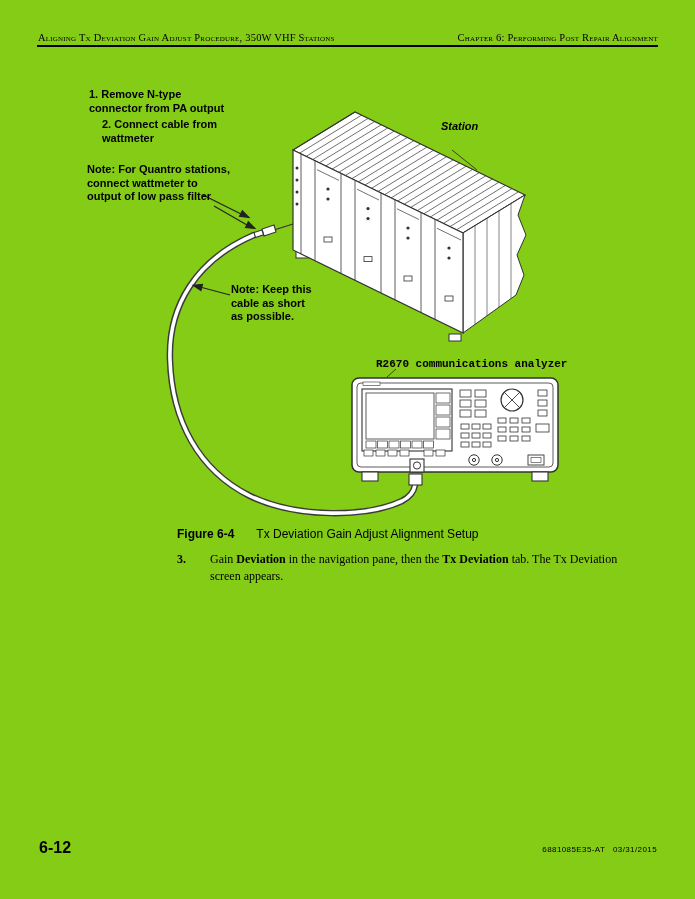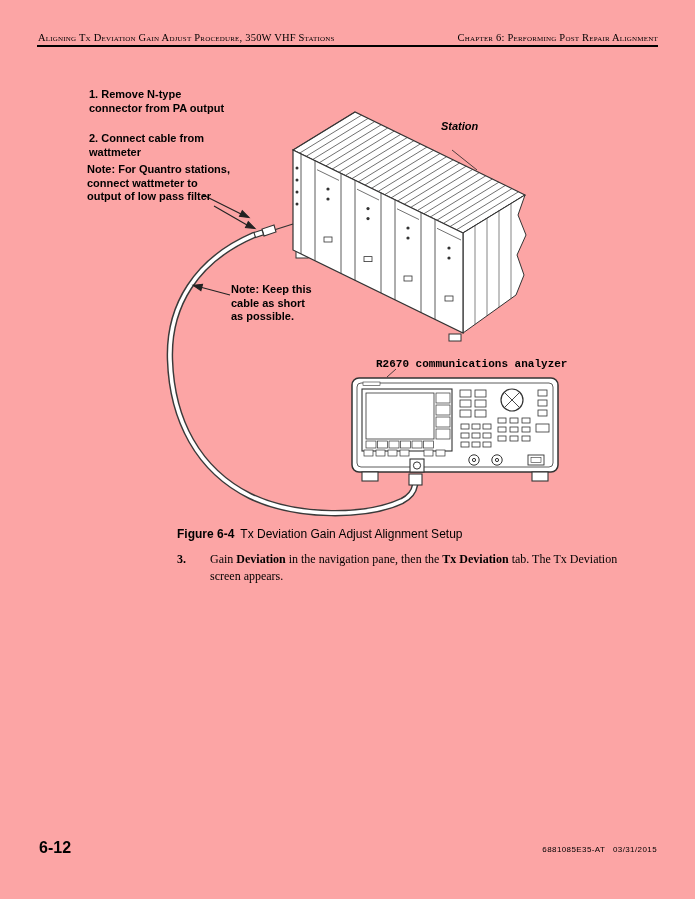--- a/index.html
+++ b/index.html
@@ -1,29 +1,29 @@
 <!DOCTYPE html>
 <html><head>
 <meta charset="utf-8">
 <style>
   html,body{margin:0;padding:0;background:#e8e8e8;}
-  .page{position:relative;width:695px;height:899px;background:#fca5a5;overflow:hidden;
+  .page{position:relative;width:695px;height:899px;background:#84cc16;overflow:hidden;
         font-family:"Liberation Sans",sans-serif;color:#000;}
   
   .hdr{position:absolute;left:38px;top:32px;width:620px;display:flex;
        justify-content:space-between;font-family:"Liberation Serif",serif;
        font-variant:small-caps;font-size:10.5px;letter-spacing:.2px;color:#000;}
   .hdr-rule{position:absolute;left:37px;top:45px;width:621px;height:2px;background:#000;}
   
   .callout{position:absolute;font:bold 11px/13.5px "Liberation Sans",sans-serif;
            white-space:pre-line;color:#000;}
   
   .caption{position:absolute;left:177px;top:527px;font-size:12px;}
   .caption .lbl{font-weight:bold;}
-  .caption .txt{margin-left:6px;}
+  .caption .txt{margin-left:22px;}
   
   .step{position:absolute;left:177px;top:551px;width:452px;display:flex;
         font-family:"Liberation Serif",serif;font-size:12px;line-height:17px;}
   .step .num{font-weight:bold;width:33px;flex:0 0 33px;}
   .step b{font-weight:bold;}
   
   .ftr-left{position:absolute;left:39px;top:839px;font-weight:bold;font-size:16px;}
   .ftr-right{position:absolute;right:38px;top:845px;font-size:8px;letter-spacing:.4px;
              white-space:pre;text-align:right;}
   svg{position:absolute;left:0;top:0;}
@@ -175,21 +175,21 @@
   </svg>
 
   <div class="hdr">
     <span>Aligning Tx Deviation Gain Adjust Procedure, 350W VHF Stations</span>
     <span>Chapter 6: Performing Post Repair Alignment</span>
   </div>
   <div class="hdr-rule"></div>
 
   <div class="callout" style="left:89px;top:88px;">1. Remove N-type
 connector from PA output</div>
-  <div class="callout" style="left:89px;top:118px;margin-top:14px;">2. Connect cable from
+  <div class="callout" style="left:102px;top:118px;">2. Connect cable from
 wattmeter</div>
   <div class="callout" style="left:87px;top:163px;">Note: For Quantro stations,
 connect wattmeter to
 output of low pass filter</div>
   <div class="callout" style="left:441px;top:120px;font-style:italic;">Station</div>
   <div class="callout" style="left:231px;top:283px;">Note: Keep this
 cable as short
 as possible.</div>
   <div class="callout" style="left:376px;top:358px;font-family:Liberation Mono, monospace;">R2670 communications analyzer</div>
 

